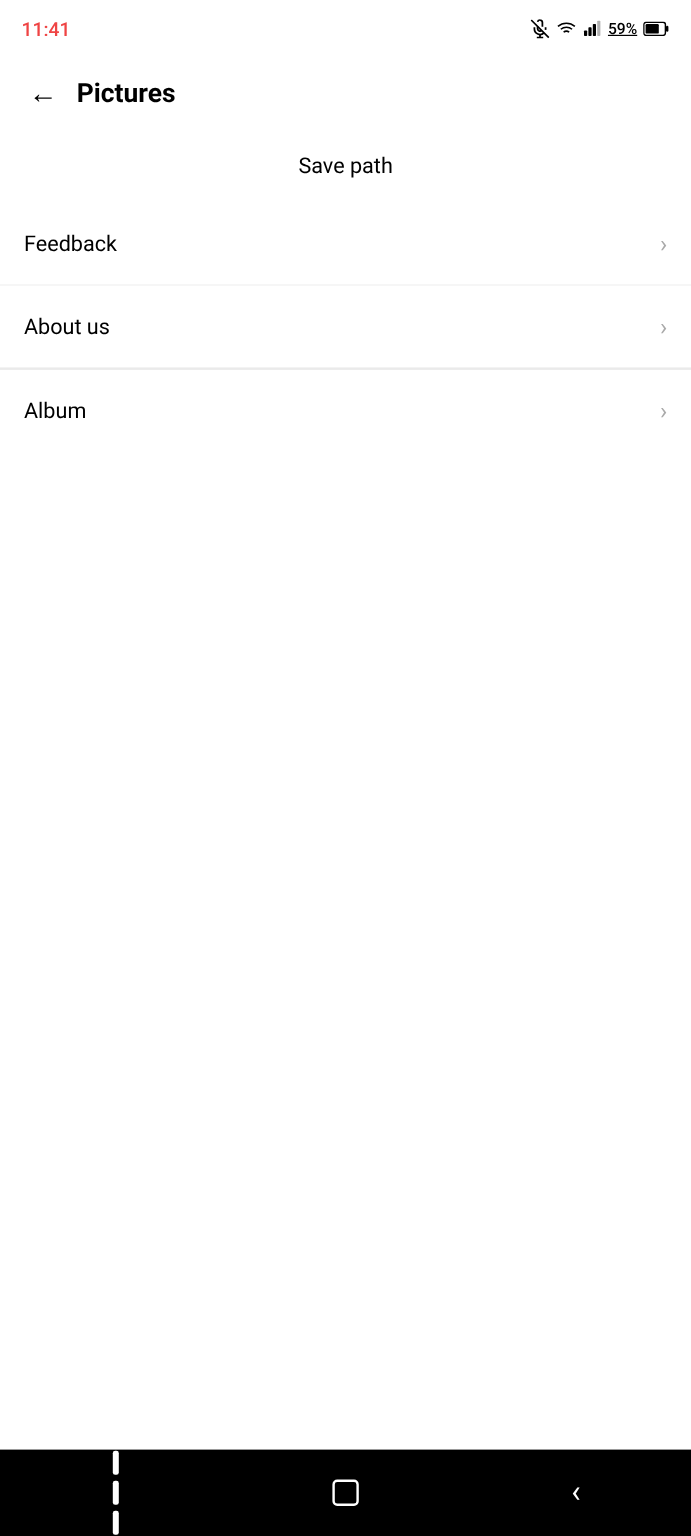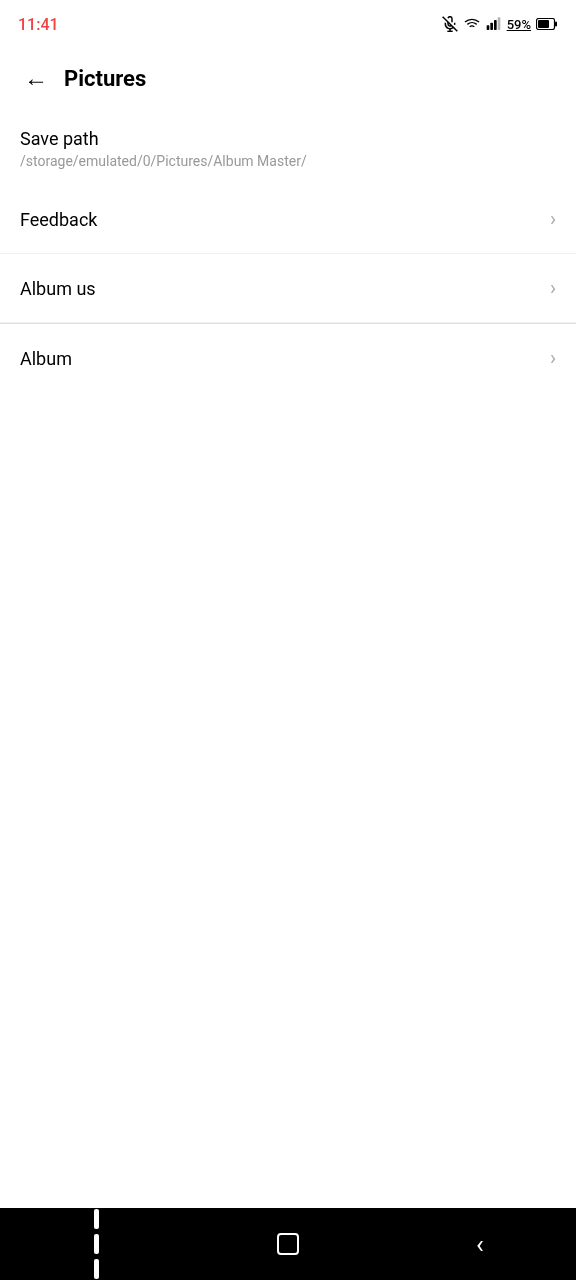--- a/index.html
+++ b/index.html
@@ -85,20 +85,21 @@
     
     .save-path-section {
       padding: 20px 20px 16px 20px;
     }
 
     .save-path-label {
       font-size: 18px;
       font-weight: 400;
       color: #000;
       margin-bottom: 4px;
+      text-align: center;
     }
 
     .save-path-value {
       font-size: 14px;
       color: #999;
     }
 
     
     .settings-item {
       display: flex;
@@ -224,30 +225,29 @@
   <div class="back-btn">
     <span class="back-arrow">←</span>
   </div>
   <span class="app-bar-title">Pictures</span>
 </div>
 
 <div class="content">
 
   <div class="save-path-section">
     <div class="save-path-label">Save path</div>
-    <div class="save-path-value">/storage/emulated/0/Pictures/Album Master/</div>
   </div>
 
   <div class="settings-item">
     <span class="settings-item-label">Feedback</span>
     <span class="chevron-right">›</span>
   </div>
 
   <div class="settings-item">
-    <span class="settings-item-label">Album us</span>
+    <span class="settings-item-label">About us</span>
     <span class="chevron-right">›</span>
   </div>
 
   <div class="divider"></div>
 
   <div class="settings-item">
     <span class="settings-item-label">Album</span>
     <span class="chevron-right">›</span>
   </div>
 

